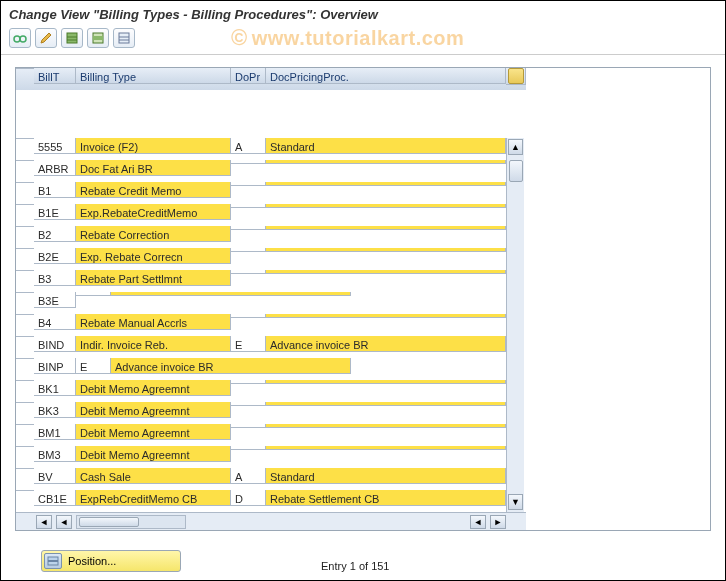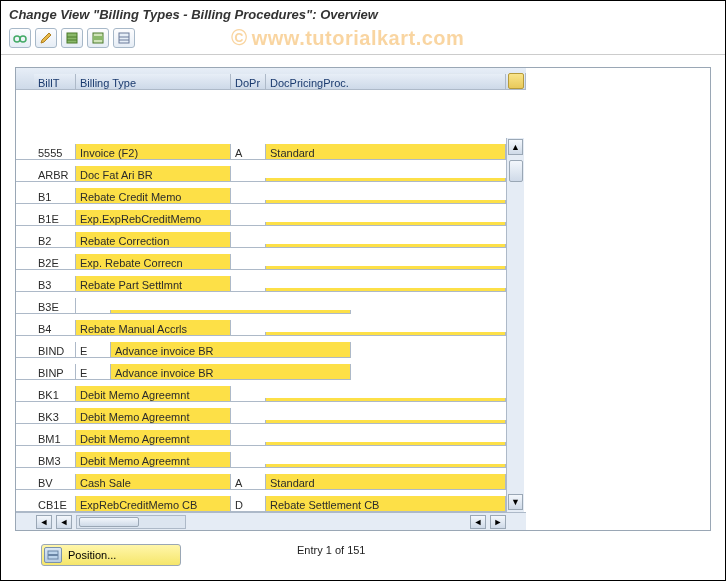--- a/index.html
+++ b/index.html
@@ -54,21 +54,21 @@
     gap: 4px;
   }
   .watermark .copy { font-size: 22px; }
   .table-area {
     margin: 12px 14px 0 14px;
     border: 1px solid #9aa7b5;
   }
   .grid-header, .grid-row {
     display: flex;
     height: 22px;
-    align-items: flex-end;
+    align-items: flex-start;
   }
   .grid-header {
     background: linear-gradient(#e7eef7,#cdd9e8);
   }
   .col {
     border-right: 1px solid #adb9c8;
     border-bottom: 1px solid #adb9c8;
     padding: 3px 4px 0 4px;
     overflow: hidden;
     white-space: nowrap;
@@ -148,25 +148,25 @@
     position:absolute;
     left:2px; top:1px;
     width:60px; height:10px;
     background: linear-gradient(#f3f7fc,#cfdae8);
     border:1px solid #9aa7b5;
     border-radius:2px;
   }
   .hscroll-spacer { flex:1; }
   .footer {
     position:absolute;
-    bottom:14px;
+    bottom:8px;
     left:40px;
     display:flex;
-    align-items:flex-start;
-    gap:88px;
+    align-items:flex-end;
+    gap:112px;
   }
   .pos-btn {
     display:flex;
     align-items:center;
     height:22px;
     border:1px solid #9aa7b5;
     border-radius:3px;
     background: linear-gradient(#fff6aa,#f5e66b);
     padding:0 18px 0 2px;
     cursor:pointer;
@@ -268,21 +268,21 @@
               <div class="grid-row">
                 <div class="col col-sel"></div>
                 <div class="col col-billt">B1</div>
                 <div class="col col-btype">Rebate Credit Memo</div>
                 <div class="col col-dopr"></div>
                 <div class="col col-dpp"></div>
               </div>
               <div class="grid-row">
                 <div class="col col-sel"></div>
                 <div class="col col-billt">B1E</div>
-                <div class="col col-btype">Exp.ExpRebCreditMemo</div>
+                <div class="col col-btype">Exp.RebateCreditMemo</div>
                 <div class="col col-dopr"></div>
                 <div class="col col-dpp"></div>
               </div>
               <div class="grid-row">
                 <div class="col col-sel"></div>
                 <div class="col col-billt">B2</div>
                 <div class="col col-btype">Rebate Correction</div>
                 <div class="col col-dopr"></div>
                 <div class="col col-dpp"></div>
               </div>
@@ -309,20 +309,21 @@
               <div class="grid-row">
                 <div class="col col-sel"></div>
                 <div class="col col-billt">B4</div>
                 <div class="col col-btype">Rebate Manual Accrls</div>
                 <div class="col col-dopr"></div>
                 <div class="col col-dpp"></div>
               </div>
               <div class="grid-row">
                 <div class="col col-sel"></div>
                 <div class="col col-billt">BIND</div>
+                <div class="col col-btype">Indir. Invoice Reb.</div>
                 <div class="col col-dopr">E</div>
                 <div class="col col-dpp">Advance invoice BR</div>
               </div>
               <div class="grid-row">
                 <div class="col col-sel"></div>
                 <div class="col col-billt">BINP</div>
                 <div class="col col-dopr">E</div>
                 <div class="col col-dpp">Advance invoice BR</div>
               </div>
               <div class="grid-row">

